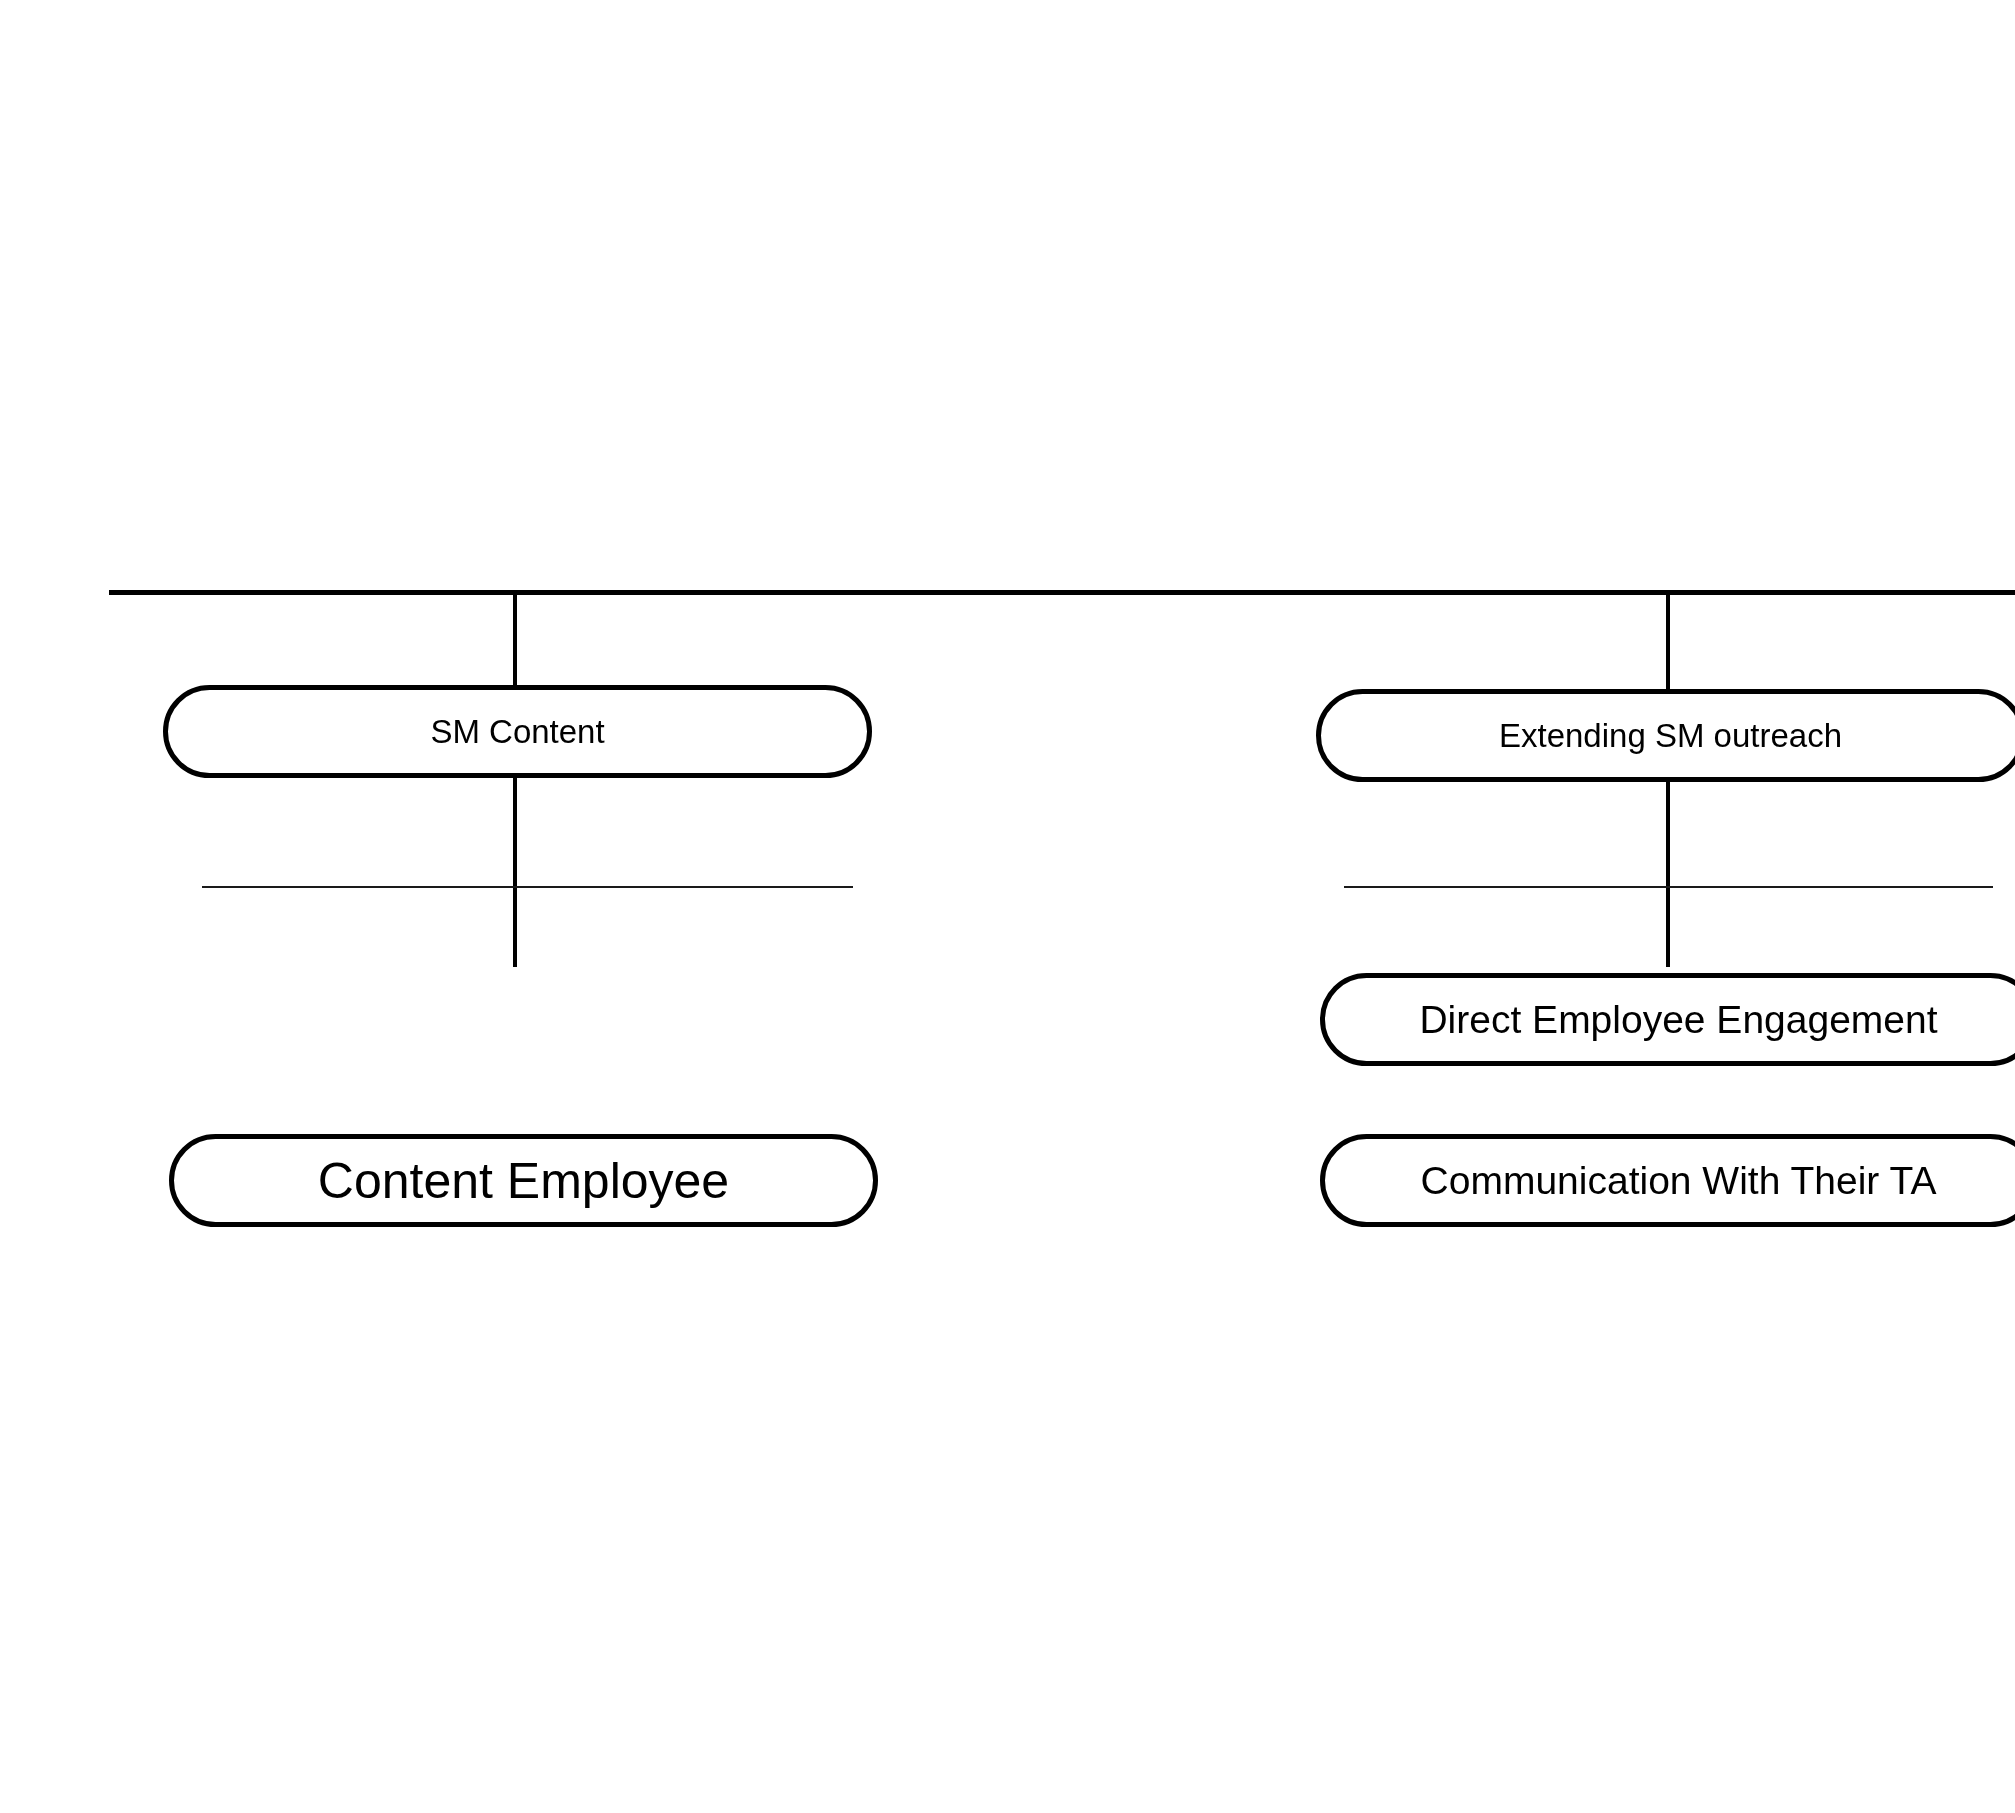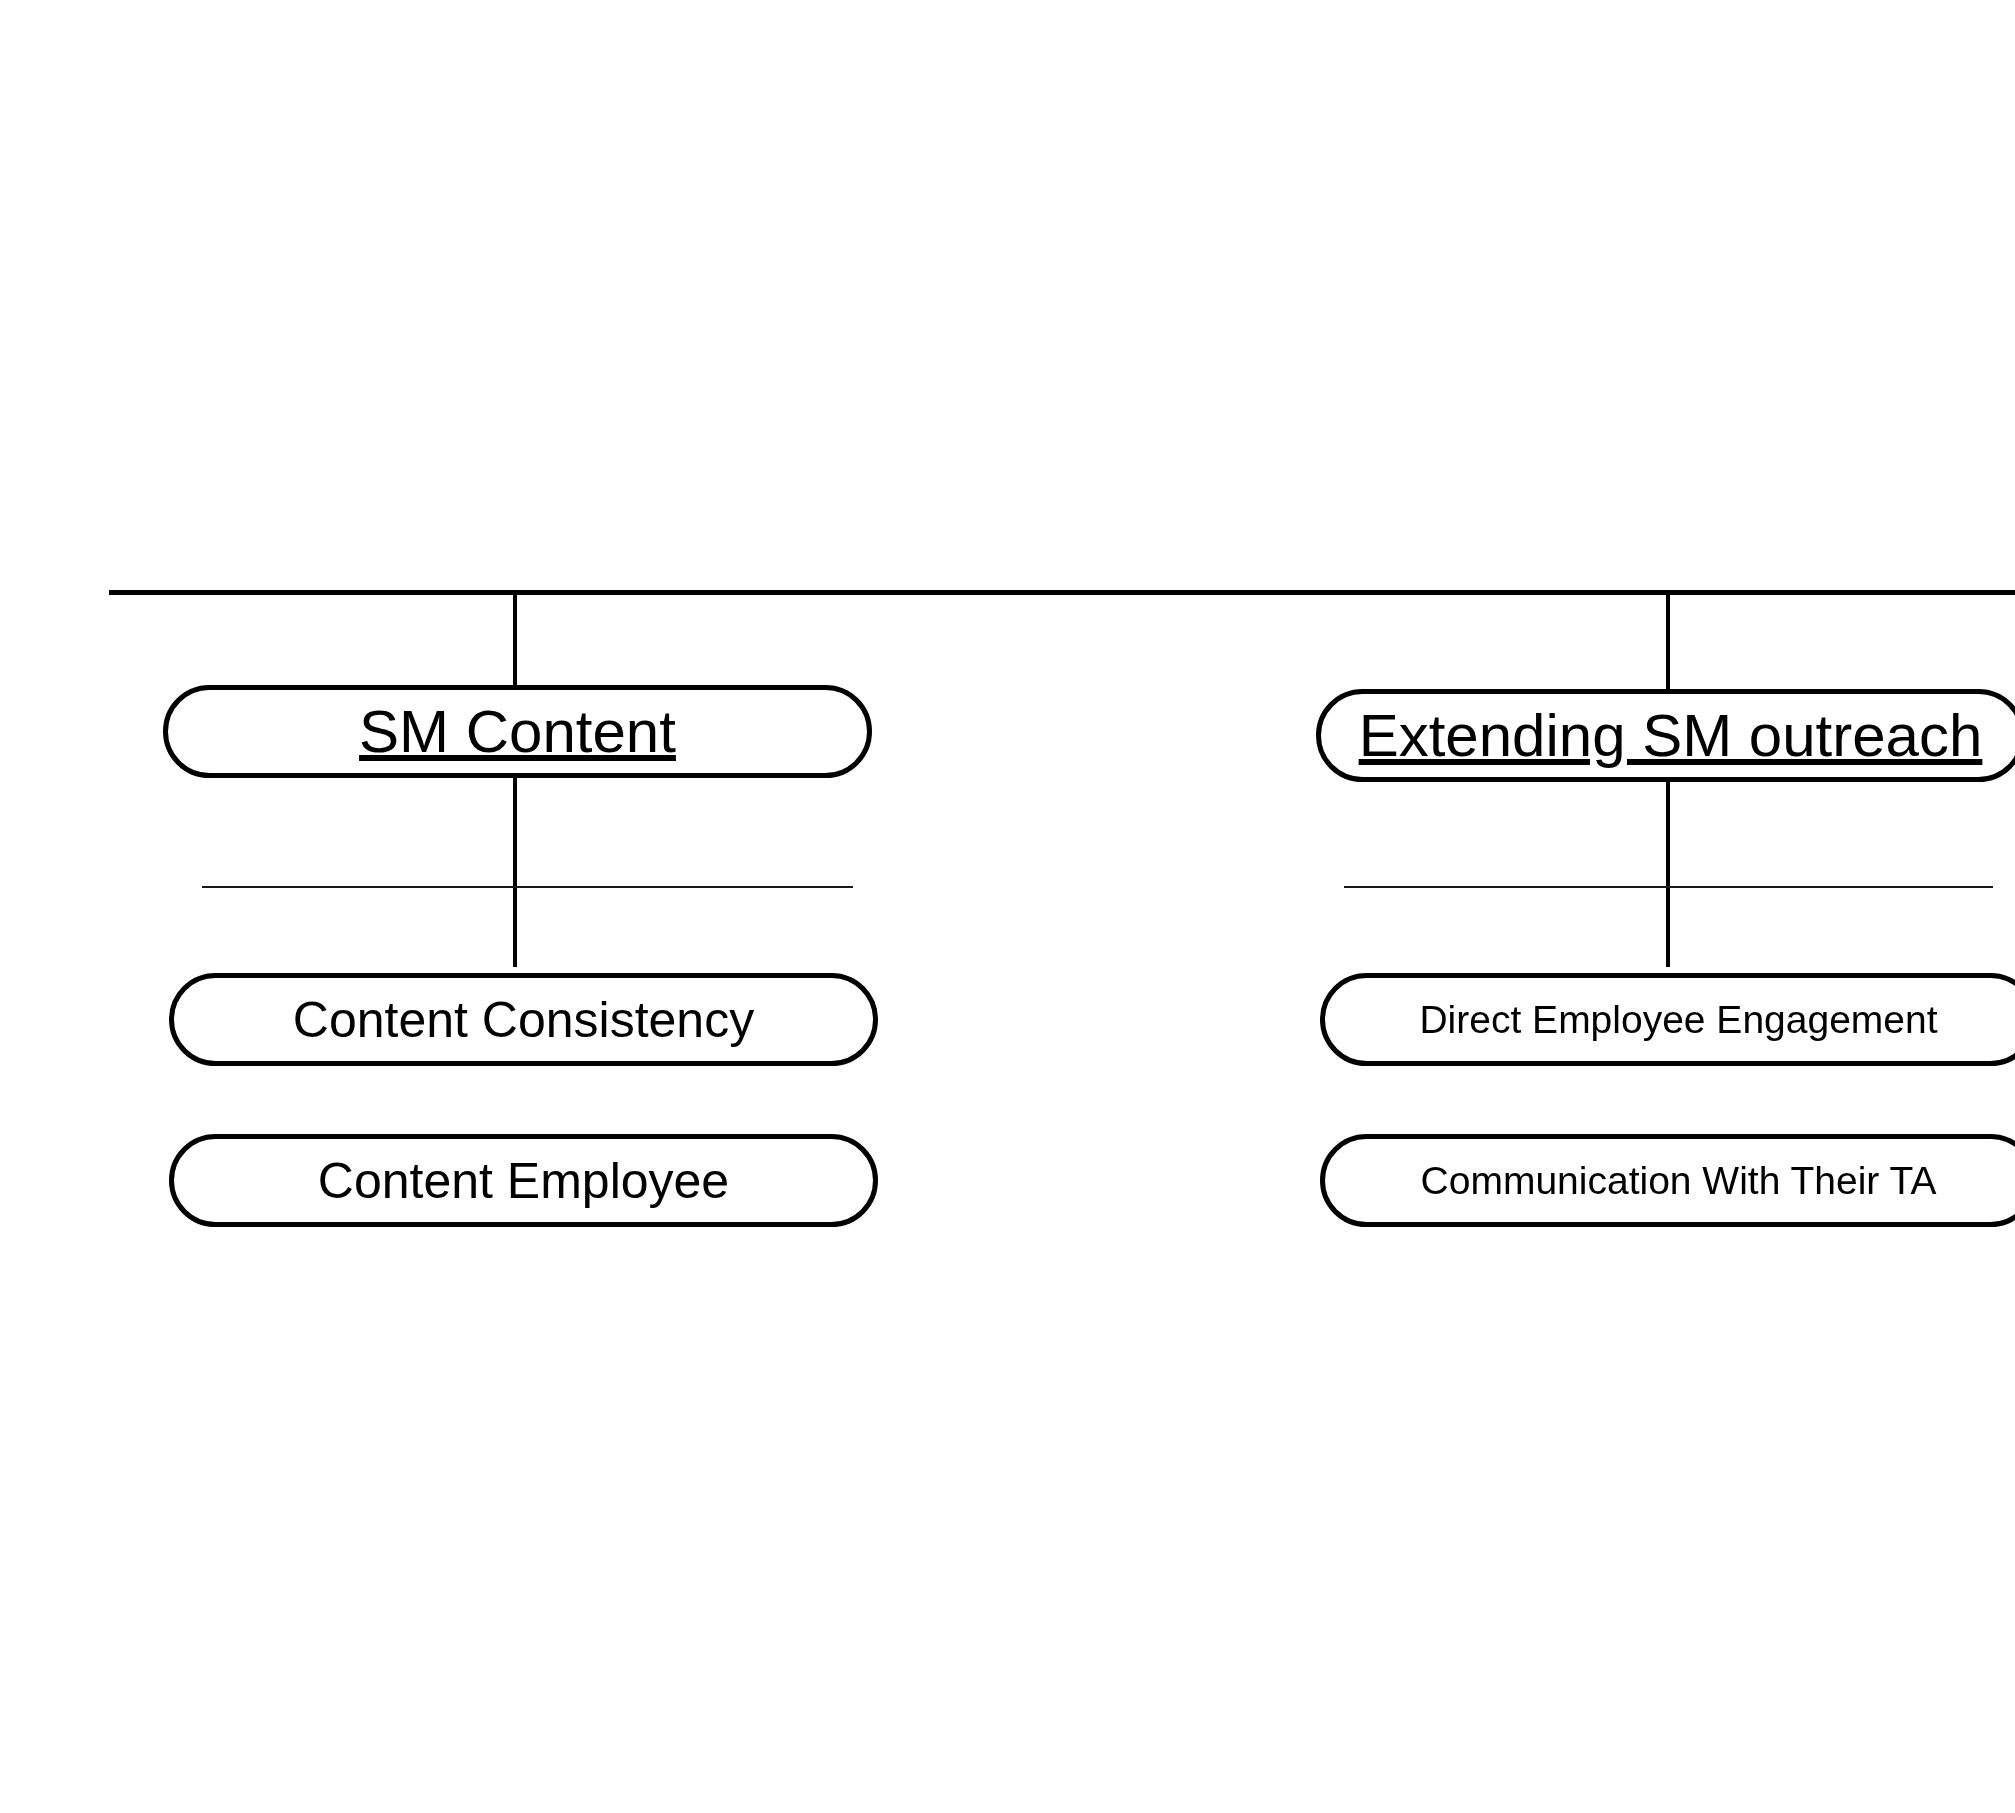--- a/index.html
+++ b/index.html
@@ -51,21 +51,21 @@
     background: #ffffff;
     display: flex;
     align-items: center;
     justify-content: center;
     text-align: center;
     color: #000000;
     line-height: 1;
     white-space: nowrap;
     padding: 0 11.3px;
   }
-  .node.level1 { font-size: 60px; text-decoration: underline; }
+  .node.level1 { font-size: 33px; }
   .node.level2-lg { font-size: 50px; }
   .node.level2-sm { font-size: 39px; }
 
   
   #node-sm-content        { left: 163px;  top: 685px; width: 709px; height: 93px; }
   #node-content-consistency { left: 169px; top: 973px; width: 709px; height: 93px; }
   #node-content-variation   { left: 169px; top: 1134px; width: 709px; height: 93px; }
 
   
   #node-extending-sm-outreach { left: 1316px; top: 689px; width: 709px; height: 93px; }
@@ -88,21 +88,20 @@
   <div class="trunk h-trunk"></div>
 
   <div class="v-stem" id="stem-col1"></div>
   <div class="v-stem" id="stem-col2"></div>
 
   <div class="thin-rule" id="rule-col1"></div>
   <div class="thin-rule" id="rule-col2"></div>
 
   <div class="node level1" id="node-sm-content">SM Content</div>
 
-  <div class="node level2-lg" id="node-content-consistency">Content Consistency</div>
 
   <div class="node level2-lg" id="node-content-variation">Content Employee</div>
 
   <div class="node level1" id="node-extending-sm-outreach">Extending SM outreach</div>
 
   <div class="node level2-sm" id="node-direct-employee-engagement">Direct Employee Engagement</div>
 
   <div class="node level2-sm" id="node-communication-ta">Communication With Their TA</div>
 
 </div>

